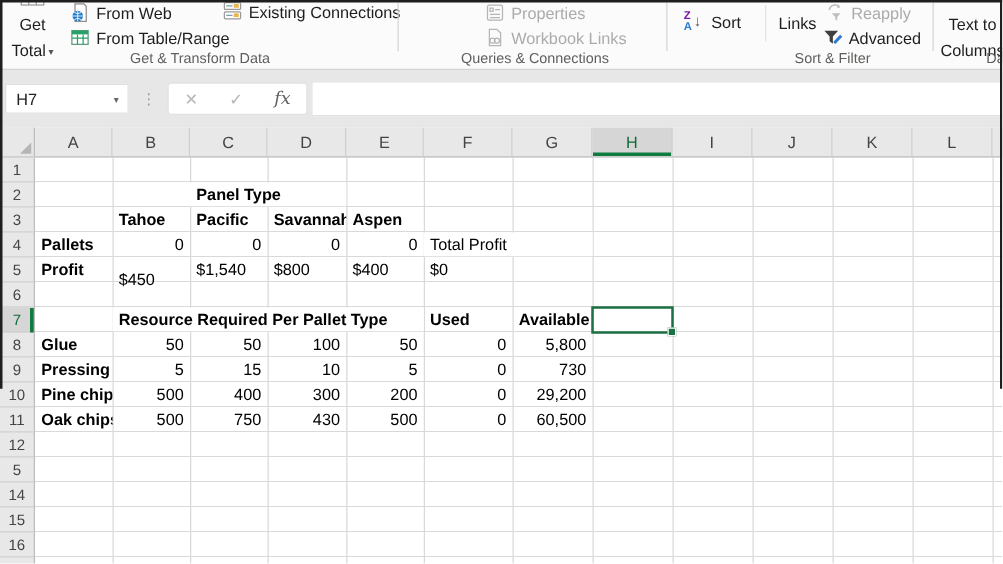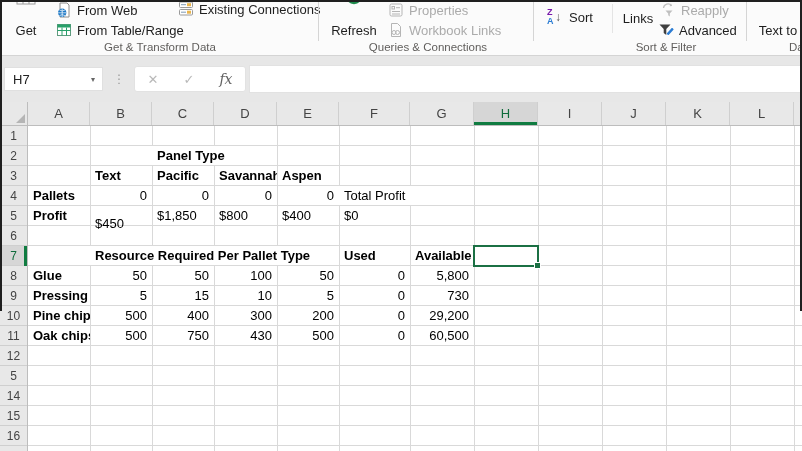--- a/index.html
+++ b/index.html
@@ -11,21 +11,21 @@
   .edge.left{top:0;left:0;bottom:140px;width:2px}
   .edge.right{top:0;right:0;bottom:140px;width:2px}
 
   
   .ribbon{position:absolute;top:0;left:0;width:802px;height:55px;background:#fbfbfb;
           border-bottom:1px solid #d4d4d4;overflow:hidden;z-index:5}
   .rsep{position:absolute;top:2px;bottom:14px;width:1px;background:#d5d5d5}
   .rsep.faint{background:#e4e4e4;top:4px;bottom:22px}
   .grouplabel{position:absolute;top:41px;font-size:11.5px;color:#605e5c;text-align:center;white-space:nowrap}
   .bigbtn{position:absolute;top:0;height:54px;text-align:center;font-size:13px;color:#1e1e1e;cursor:default}
-  .bigbtn .bl{display:block;line-height:16px;margin-top:16px}
+  .bigbtn .bl{display:block;line-height:16px;margin-top:5px}
   .bigbtn .pad{height:7px}
   .smallbtn{position:absolute;height:18px;display:flex;align-items:center;gap:5px;
             font-size:13px;color:#1e1e1e;white-space:nowrap;cursor:default}
   .smallbtn.disabled{color:#ababab}
   .caret{font-size:8px;color:#555;margin-left:2px;vertical-align:1px}
   .icon16{width:16px;height:16px;flex:0 0 16px;display:inline-block}
   .gdicon{position:absolute;top:-11px;left:14px;width:20px;height:16px}
   .rficon{position:absolute;top:-14px;left:17px;width:22px;height:21px}
   .sorticon{position:relative;width:18px;height:20px;display:inline-block;flex:0 0 18px}
   .sz{position:absolute;left:1px;top:1px;font-size:9px;font-weight:bold;color:#7719aa;line-height:9px}
@@ -139,30 +139,20 @@
             <rect x="9" y="9.7" width="4" height="3" fill="#e9b54d"></rect>
             <path d="M3 3.7h5M3 11.2h5" stroke="#7e9ab5" fill="none"></path>
           </svg>
       </span>
       <span>Existing Connections</span>
     </div>
 
     <div class="grouplabel" style="left:28px;width:264px">Get &amp; Transform Data</div>
     <div class="rsep" style="left:318px"></div>
 
-    <div class="bigbtn" style="left:326px;width:56px">
-      <span class="rficon">
-        <svg viewBox="0 0 22 21" width="22" height="21">
-            <circle cx="11" cy="10" r="7" fill="none" stroke="#1e8a4c" stroke-width="2.6"></circle>
-          </svg>
-      </span>
-      <span class="pad" style="display:block"></span>
-      <span class="bl">Refresh</span>
-      <span class="bl"><span>All</span><span class="caret">▾</span></span>
-    </div>
 
     <div class="smallbtn disabled" style="left:388px;top:1px">
       <span class="icon16">
         <svg viewBox="0 0 16 16" width="16" height="16">
             <rect x="2" y="2" width="12" height="12" rx="1.5" fill="none" stroke="#b5b5b5"></rect>
             <rect x="4" y="4.5" width="2.5" height="2.5" fill="none" stroke="#b5b5b5"></rect>
             <path d="M8 5.7h4M4 9.5h8M4 12h8" stroke="#b5b5b5" fill="none"></path>
           </svg>
       </span>
       <span>Properties</span>
@@ -278,35 +268,35 @@
       <div class="rh">12</div>
       <div class="rh">5</div>
       <div class="rh">14</div>
       <div class="rh">15</div>
       <div class="rh">16</div>
       <div class="rh sliver"></div>
     </div>
 
     <div class="cell b spill" style="left:152px;top:20px;width:125px">Panel Type</div>
 
-    <div class="cell b clip" style="left:90px;top:40px;width:62px">Text</div>
+    <div class="cell b clip" style="left:90px;top:40px;width:62px">Tahoe</div>
     <div class="cell b clip" style="left:152px;top:40px;width:62px">Pacific</div>
     <div class="cell b clip" style="left:214px;top:40px;width:63px">Savannah</div>
     <div class="cell b clip" style="left:277px;top:40px;width:62px">Aspen</div>
 
     <div class="cell b clip" style="left:28px;top:60px;width:62px">Pallets</div>
     <div class="cell n" style="left:90px;top:60px;width:62px">0</div>
     <div class="cell n" style="left:152px;top:60px;width:62px">0</div>
     <div class="cell n" style="left:214px;top:60px;width:63px">0</div>
     <div class="cell n" style="left:277px;top:60px;width:62px">0</div>
     <div class="cell spill" style="left:339px;top:60px;width:135px">Total Profit</div>
 
     <div class="cell b clip" style="left:28px;top:80px;width:62px">Profit</div>
     <div class="cell" style="left:90px;top:88px;width:62px">$450</div>
-    <div class="cell" style="left:152px;top:80px;width:62px">$1,850</div>
+    <div class="cell" style="left:152px;top:80px;width:62px">$1,540</div>
     <div class="cell" style="left:214px;top:80px;width:63px">$800</div>
     <div class="cell" style="left:277px;top:80px;width:62px">$400</div>
     <div class="cell" style="left:339px;top:80px;width:71px">$0</div>
 
     <div class="cell b spill" style="left:90px;top:120px;width:249px">Resource Required Per Pallet Type</div>
     <div class="cell b" style="left:339px;top:120px;width:71px">Used</div>
     <div class="cell b n" style="left:410px;top:120px;width:64px">Available</div>
 
     <div class="cell b clip" style="left:28px;top:140px;width:62px">Glue</div>
     <div class="cell n" style="left:90px;top:140px;width:62px">50</div>

